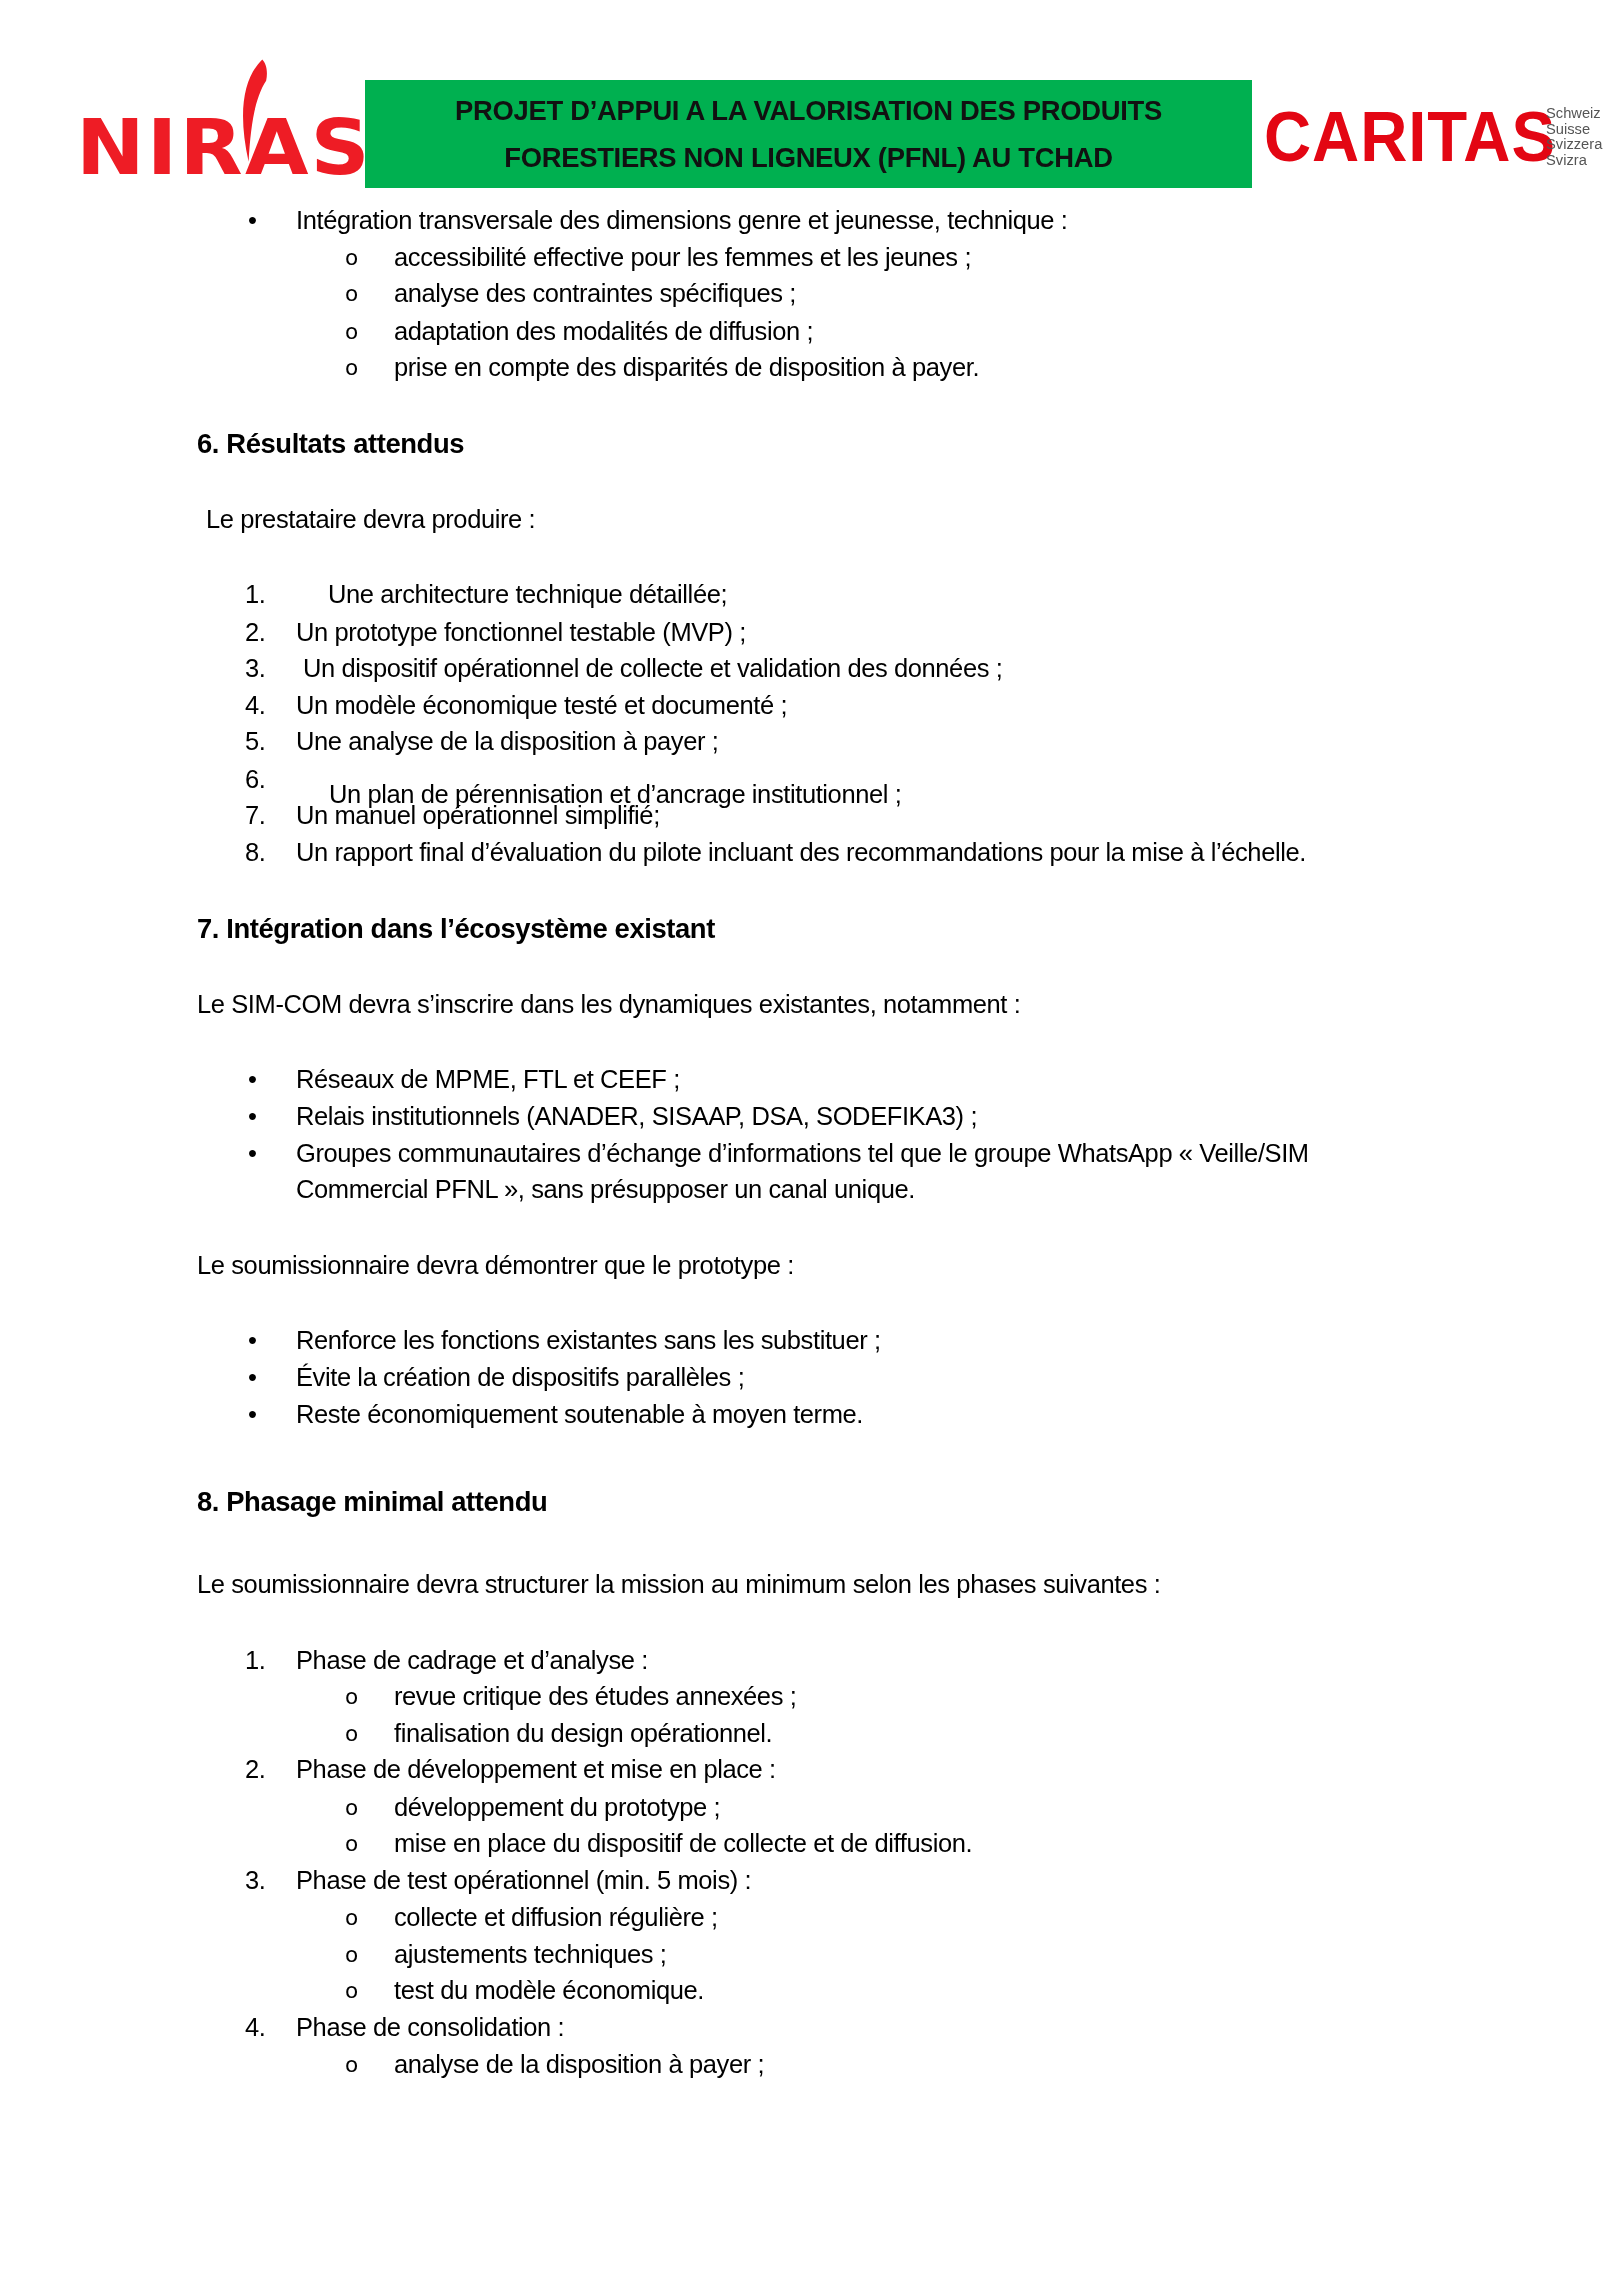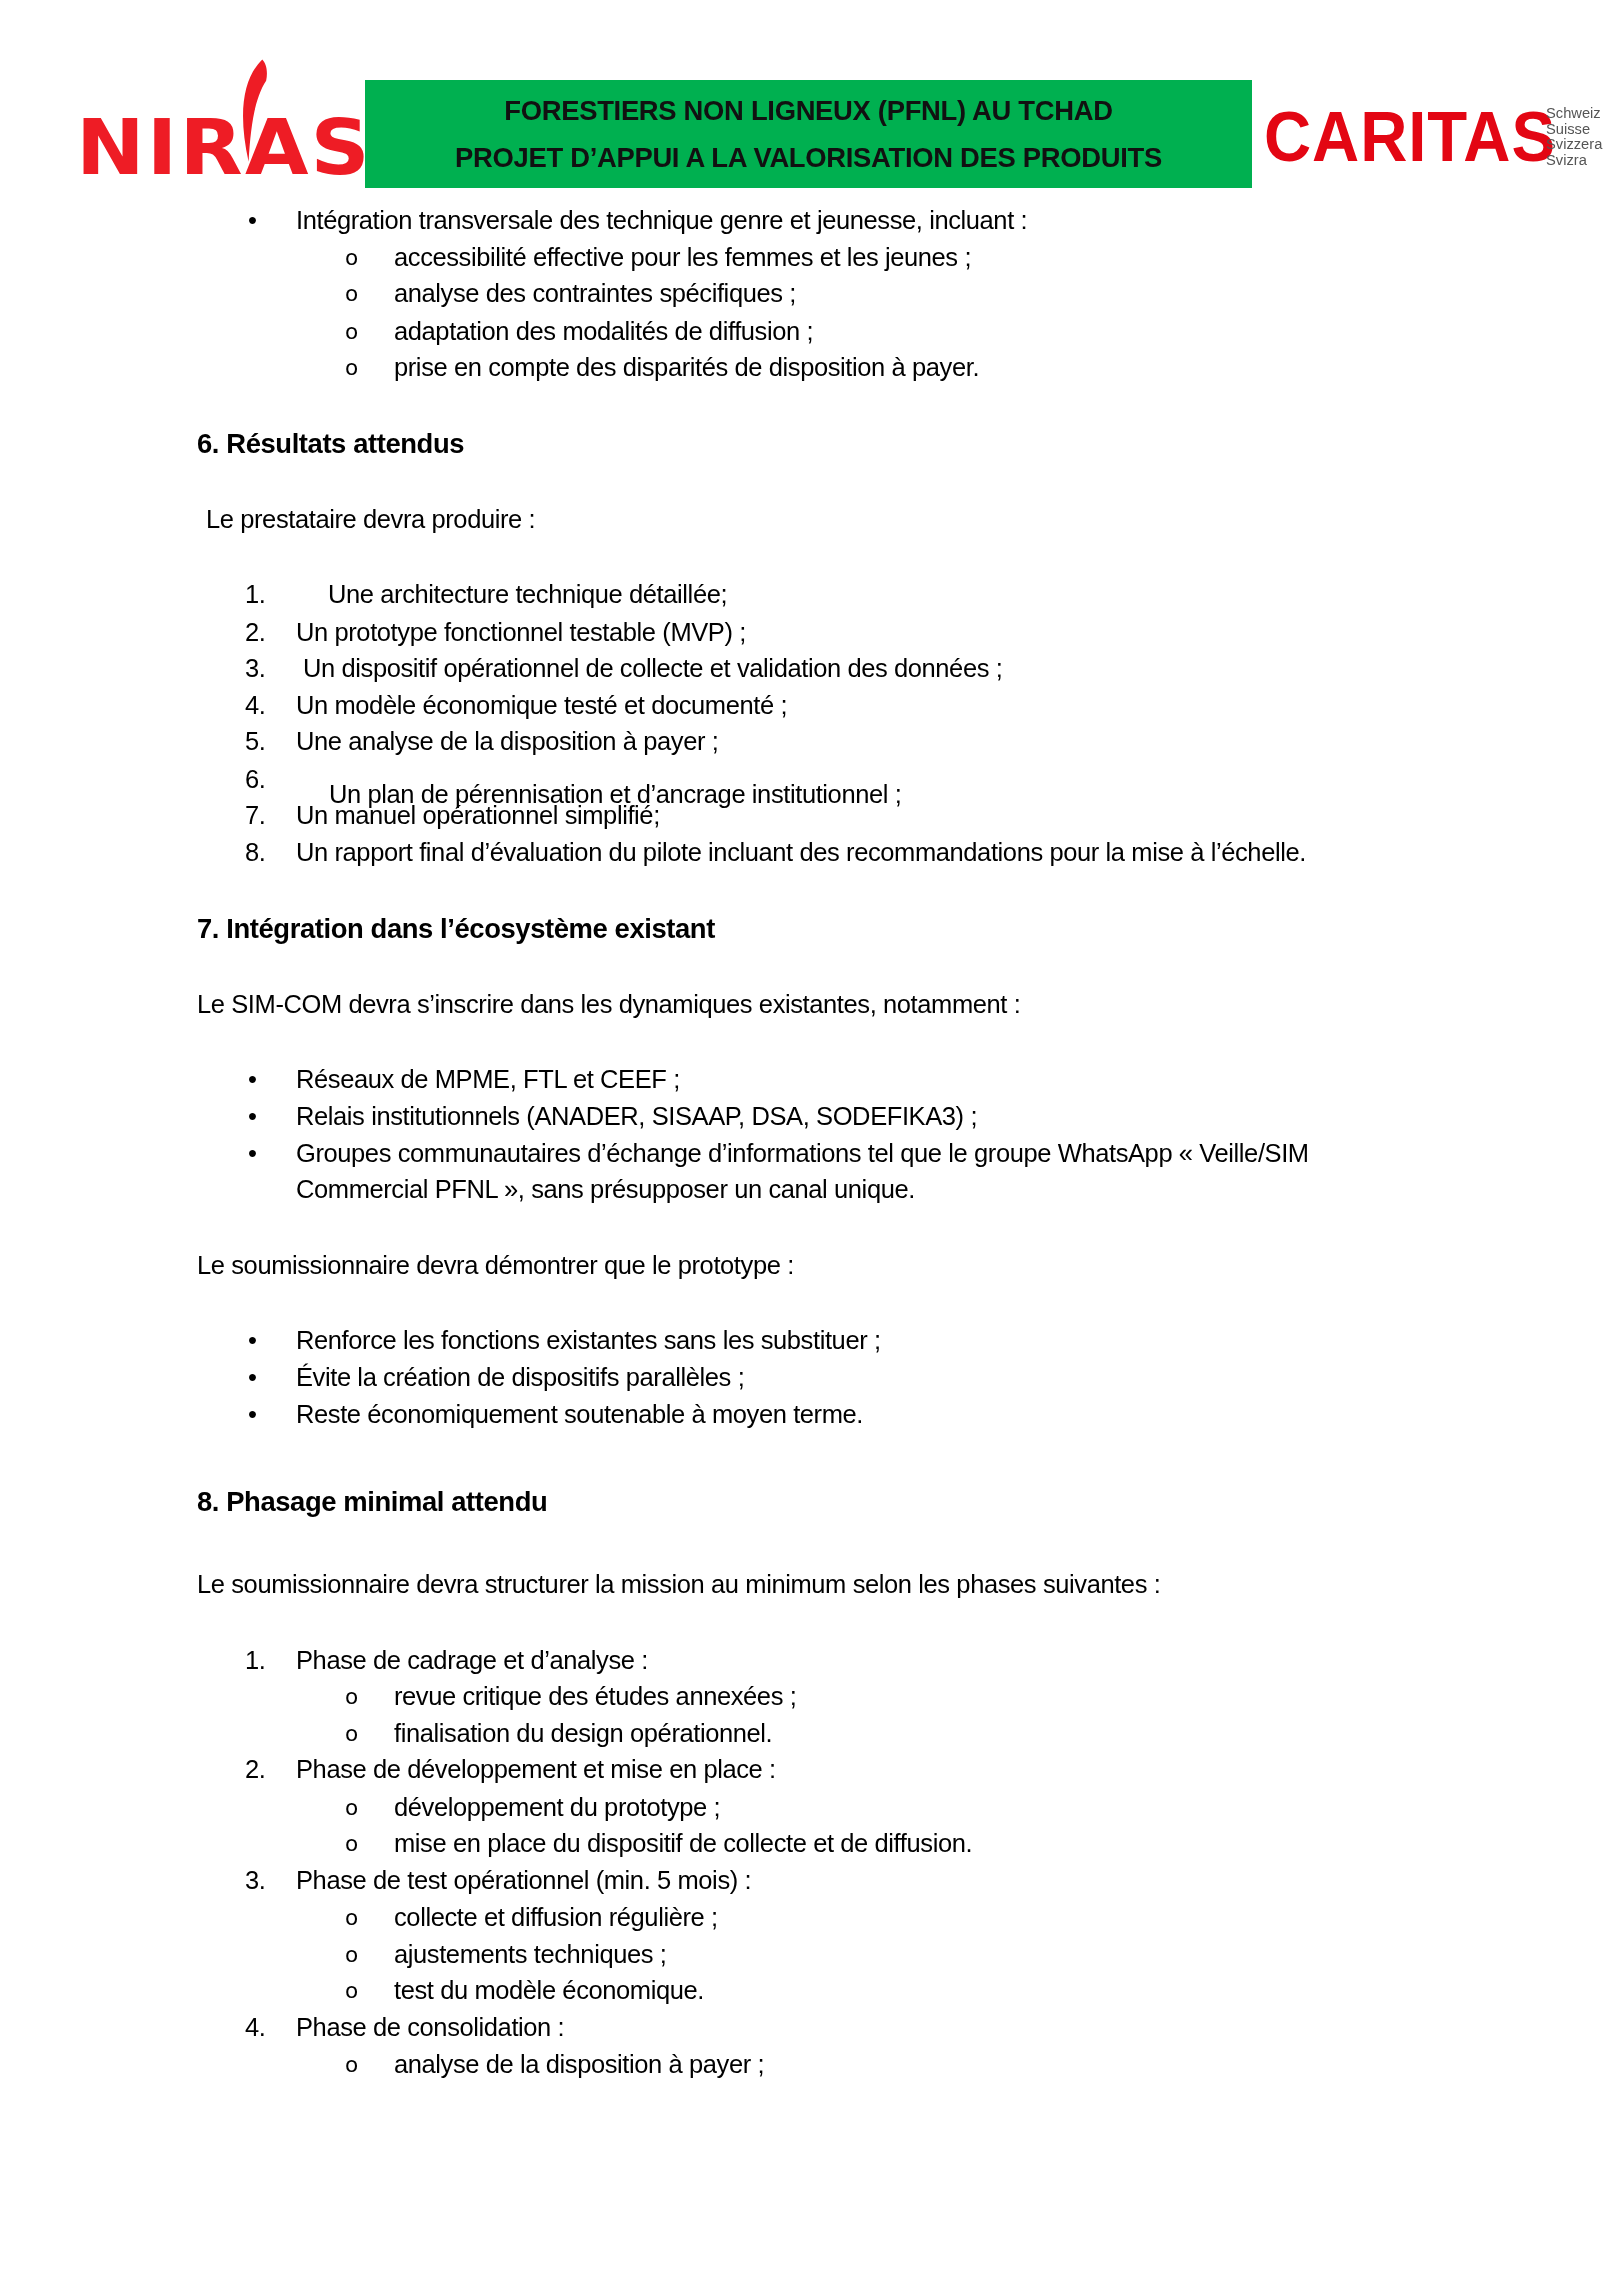--- a/index.html
+++ b/index.html
@@ -38,39 +38,39 @@
 
 <div class="header">
   <div class="logo-niras">
     <svg class="swoosh" viewBox="0 0 40 110">
       <path d="M30 0 C10 20, 5 55, 16 105 C18 70, 22 40, 34 22 C36 12, 34 4, 30 0 Z" fill="#ee1c25"></path>
     </svg>
     <div class="word">NIRAS</div>
   </div>
 
   <div class="banner">
+    <div>PROJET D’APPUI A LA VALORISATION DES PRODUITS</div>
     <div>FORESTIERS NON LIGNEUX (PFNL) AU TCHAD</div>
-    <div>PROJET D’APPUI A LA VALORISATION DES PRODUITS</div>
   </div>
 
   <div class="logo-caritas">
     <div class="word">CARITAS</div>
     <div class="langs">
       <div>Schweiz</div>
       <div>Suisse</div>
       <div>Svizzera</div>
       <div>Svizra</div>
     </div>
   </div>
 </div>
 
 <div class="content">
 
   <span class="mark bullet" style="left:248px; top:204px;"></span>
-  <div class="line" style="left:296px; top:204px;">Intégration transversale des technique genre et jeunesse, incluant :</div>
+  <div class="line" style="left:296px; top:204px;">Intégration transversale des dimensions genre et jeunesse, technique :</div>
 
   <span class="mark circle" style="left:345px; top:241px;">o</span>
   <div class="line" style="left:394px; top:241px;">accessibilité effective pour les femmes et les jeunes ;</div>
   <span class="mark circle" style="left:345px; top:277px;">o</span>
   <div class="line" style="left:394px; top:277px;">analyse des contraintes spécifiques ;</div>
   <span class="mark circle" style="left:345px; top:315px;">o</span>
   <div class="line" style="left:394px; top:315px;">adaptation des modalités de diffusion ;</div>
   <span class="mark circle" style="left:345px; top:351px;">o</span>
   <div class="line" style="left:394px; top:351px;">prise en compte des disparités de disposition à payer.</div>
 

